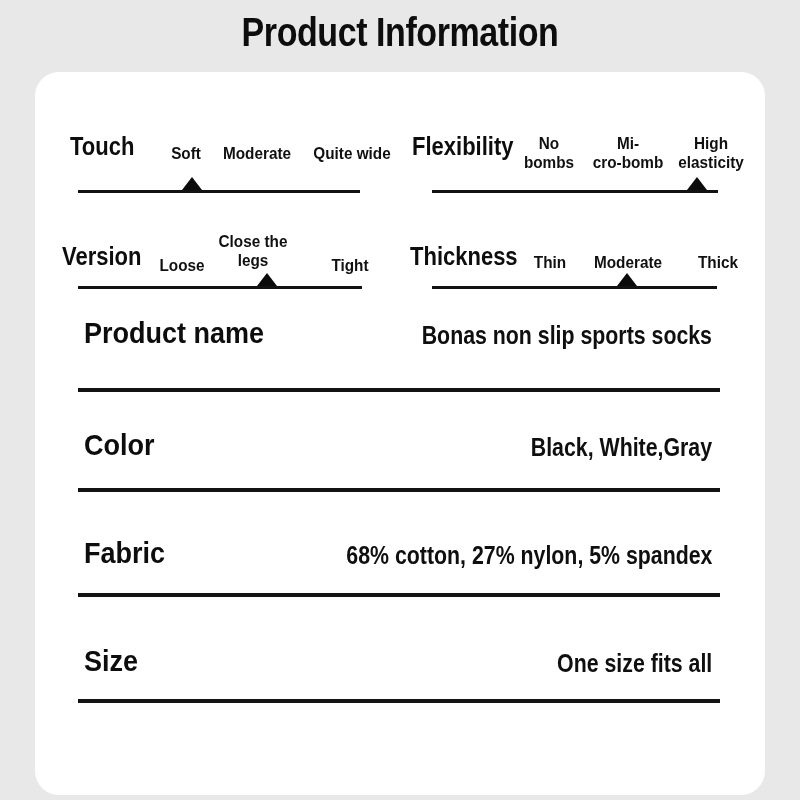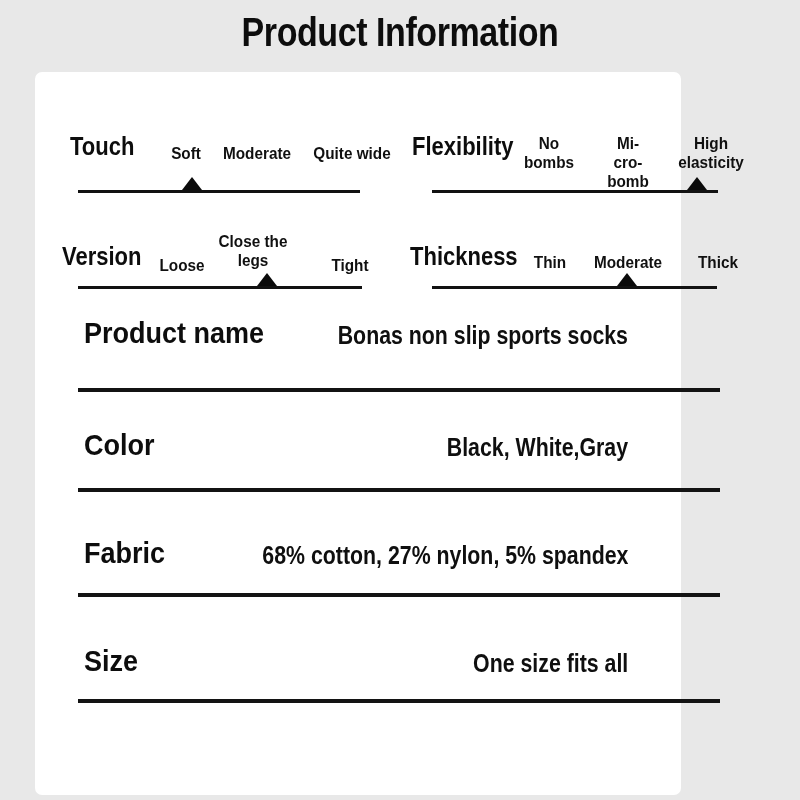--- a/index.html
+++ b/index.html
@@ -19,23 +19,23 @@
     font-weight:700;
     letter-spacing:-0.5px;
     transform:scaleX(0.85);
     transform-origin:50% 50%;
     color:#0d0d0d;
     white-space:nowrap;
   }
   .card{
     position:absolute;
     left:35px;top:72px;
-    width:646px;height:723px;
+    width:730px;height:723px;
     background:#ffffff;
-    border-radius:7px;
+    border-radius:24px;
   }
   .attr-label{
     position:absolute;
     font-size:25px;
     font-weight:700;
     white-space:nowrap;
     transform:scaleX(0.88);
     transform-origin:0 50%;
     color:#0d0d0d;
   }

